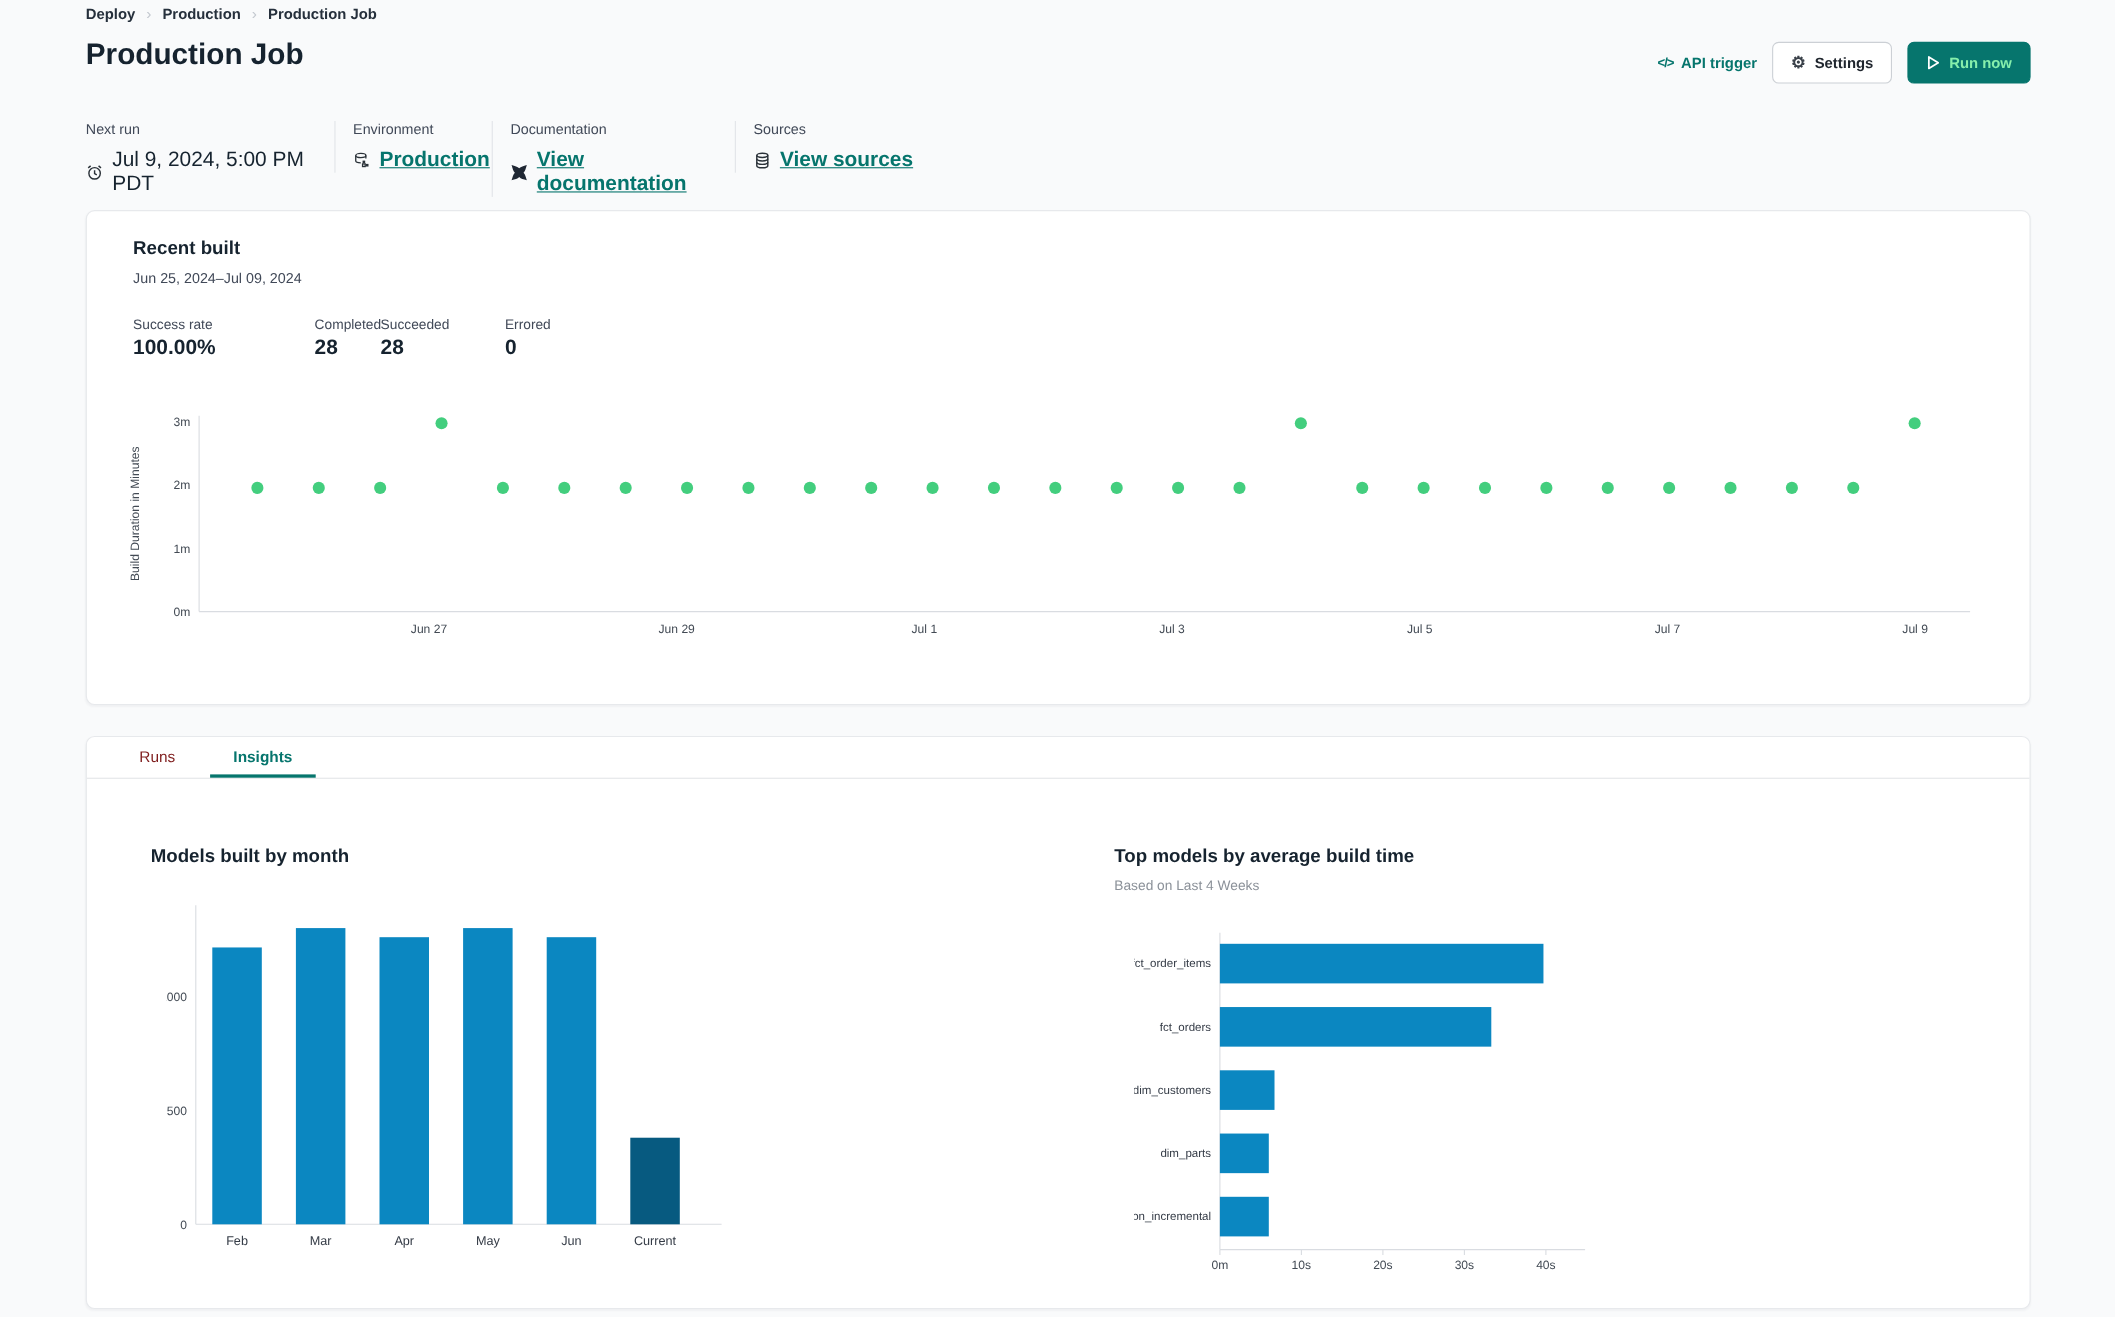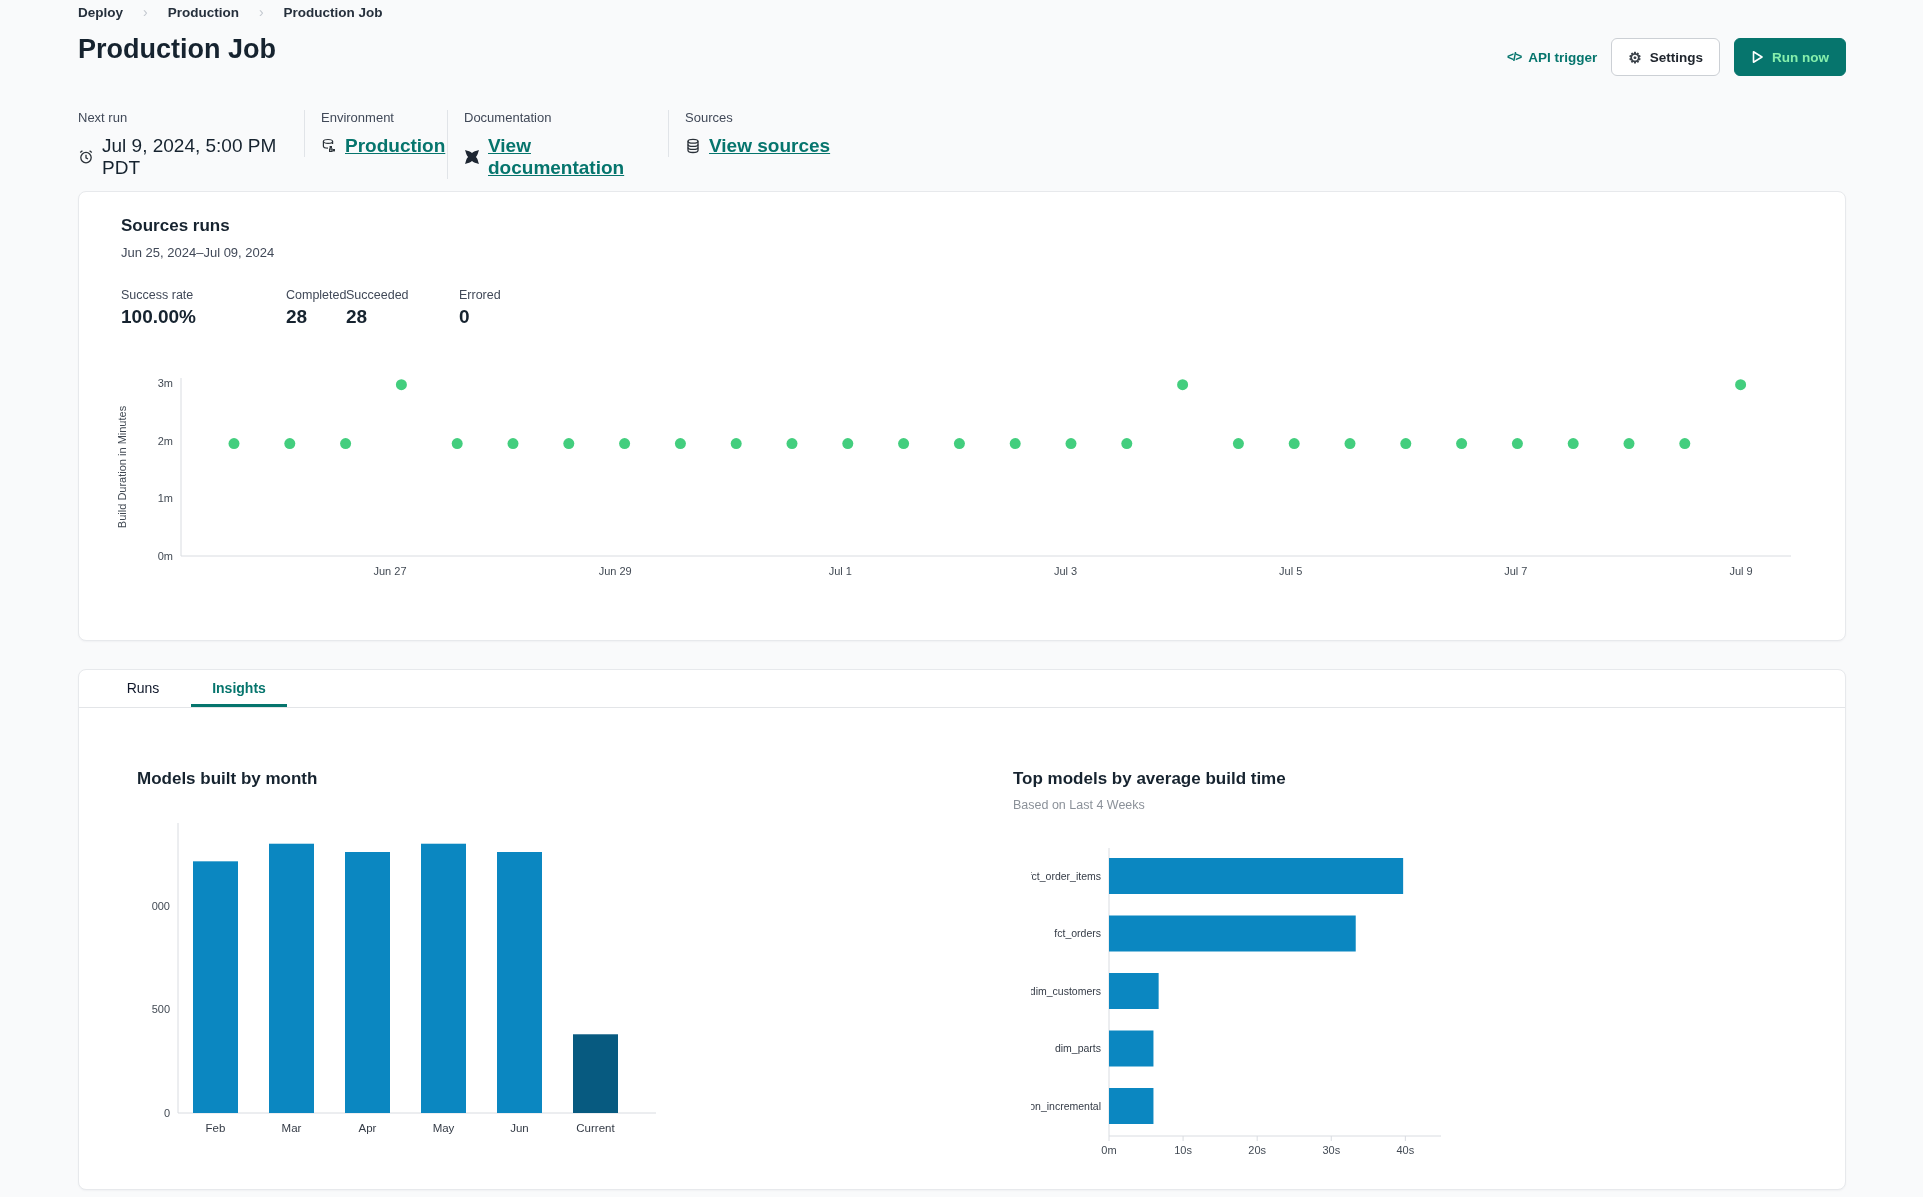--- a/index.html
+++ b/index.html
@@ -7,21 +7,21 @@
   body {
     background:#f9fafb;
     font-family:"Liberation Sans","DejaVu Sans",sans-serif;
     color:#16232f;
     position:relative;
     overflow:hidden;
   }
   .abs { position:absolute; }
 
   
-  .breadcrumb { left:78px; top:4px; display:flex; align-items:center; gap:20px; font-size:13.5px; }
+  .breadcrumb { left:78px; top:4px; display:flex; align-items:center; gap:10px; font-size:13.5px; }
   .crumb { color:#26303c; font-weight:700; cursor:pointer; }
   .crumb.link { font-weight:600; }
   .crumb-sep { color:#c3c8cf; font-size:14px; }
 
   
   .page-title { left:78px; top:34px; font-size:27px; font-weight:700; color:#16232f; }
   .header-actions { right:77px; top:38px; display:flex; align-items:center; gap:14px; }
   .api-trigger { display:flex; align-items:center; gap:7px; color:#06756d; font-size:13.5px; font-weight:600; cursor:pointer; }
   .api-trigger .code-icon { font-size:12px; font-weight:700; letter-spacing:-1px; }
   .btn { display:flex; align-items:center; gap:8px; height:38px; padding:0 16px; border-radius:6px; font-size:13.5px; font-weight:600; cursor:pointer; }
@@ -50,21 +50,21 @@
   .recent-range { left:42px; top:53px; font-size:13px; color:#414958; }
   .stat-block .stat-label { font-size:12.5px; color:#414958; }
   .stat-block .stat-value { margin-top:4px; font-size:19px; font-weight:700; color:#16232f; }
   .stat-1 { left:42px;  top:96px; }
   .stat-2 { left:161px; top:96px;margin-left:46px; }
   .stat-3 { left:267px; top:96px; }
   .stat-4 { left:380px; top:96px; }
 
   
   .tab-bar { display:flex; align-items:stretch; height:38px; border-bottom:1px solid #e3e5e8; padding-left:16px; }
-  .tab { min-width:96px; text-align:center; line-height:36px; font-size:14px; color:#0f172a; cursor:pointer; border-bottom:3px solid transparent; }
+  .tab { min-width:96px; text-align:center; line-height:36px; font-size:14px; color:#7f1d1d; cursor:pointer; border-bottom:3px solid transparent; }
   .tab.active { color:#06756d; font-weight:700; border-bottom-color:#06756d; }
 
   .chart-title { font-size:17px; font-weight:700; color:#16232f; }
   .chart-subtitle { font-size:12.5px; color:#8b9199; }
   .lt-title { left:58px; top:99px; }
   .rt-title { left:934px; top:99px; }
   .rt-subtitle { left:934px; top:128px; }
 
   svg text { font-family:"Liberation Sans","DejaVu Sans",sans-serif; }
 </style>
@@ -152,21 +152,21 @@
           <path d="M3 6.4 C3 7.5 5.2 8.3 8 8.3 C10.8 8.3 13 7.5 13 6.4"></path>
             <path d="M3 9.5 C3 10.6 5.2 11.4 8 11.4 C10.8 11.4 13 10.6 13 9.5"></path>
         </svg>
       </span>
       <span class="meta-link">View sources</span>
     </div>
   </div>
 </div>
 
 <div class="abs card card-recent">
-  <div class="abs recent-title">Sources runs</div>
+  <div class="abs recent-title">Recent built</div>
   <div class="abs recent-range">Jun 25, 2024–Jul 09, 2024</div>
 
   <div class="abs stat-block stat-1">
     <div class="stat-label">Success rate</div>
     <div class="stat-value">100.00%</div>
   </div>
   <div class="abs stat-block stat-2">
     <div class="stat-label">Completed</div>
     <div class="stat-value">28</div>
   </div>

